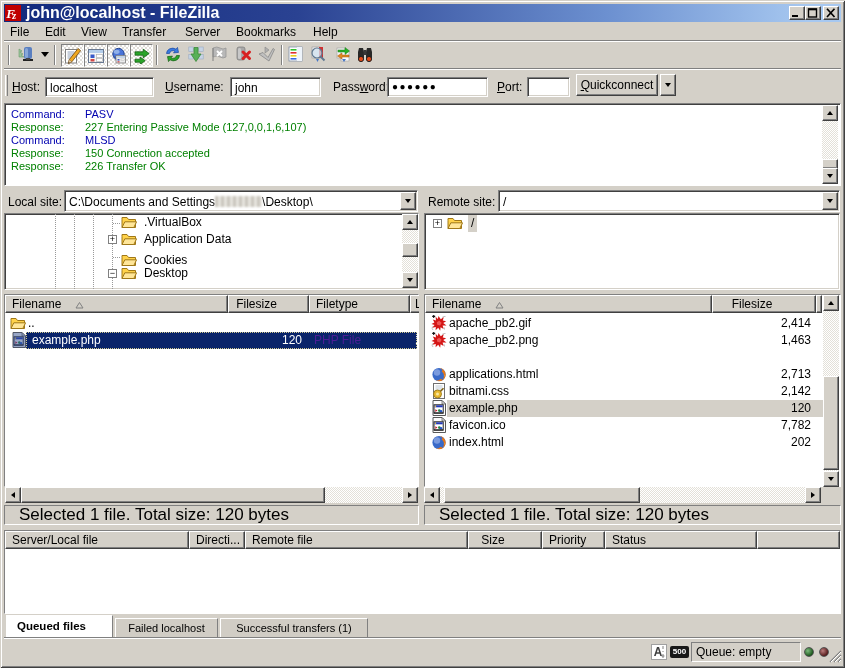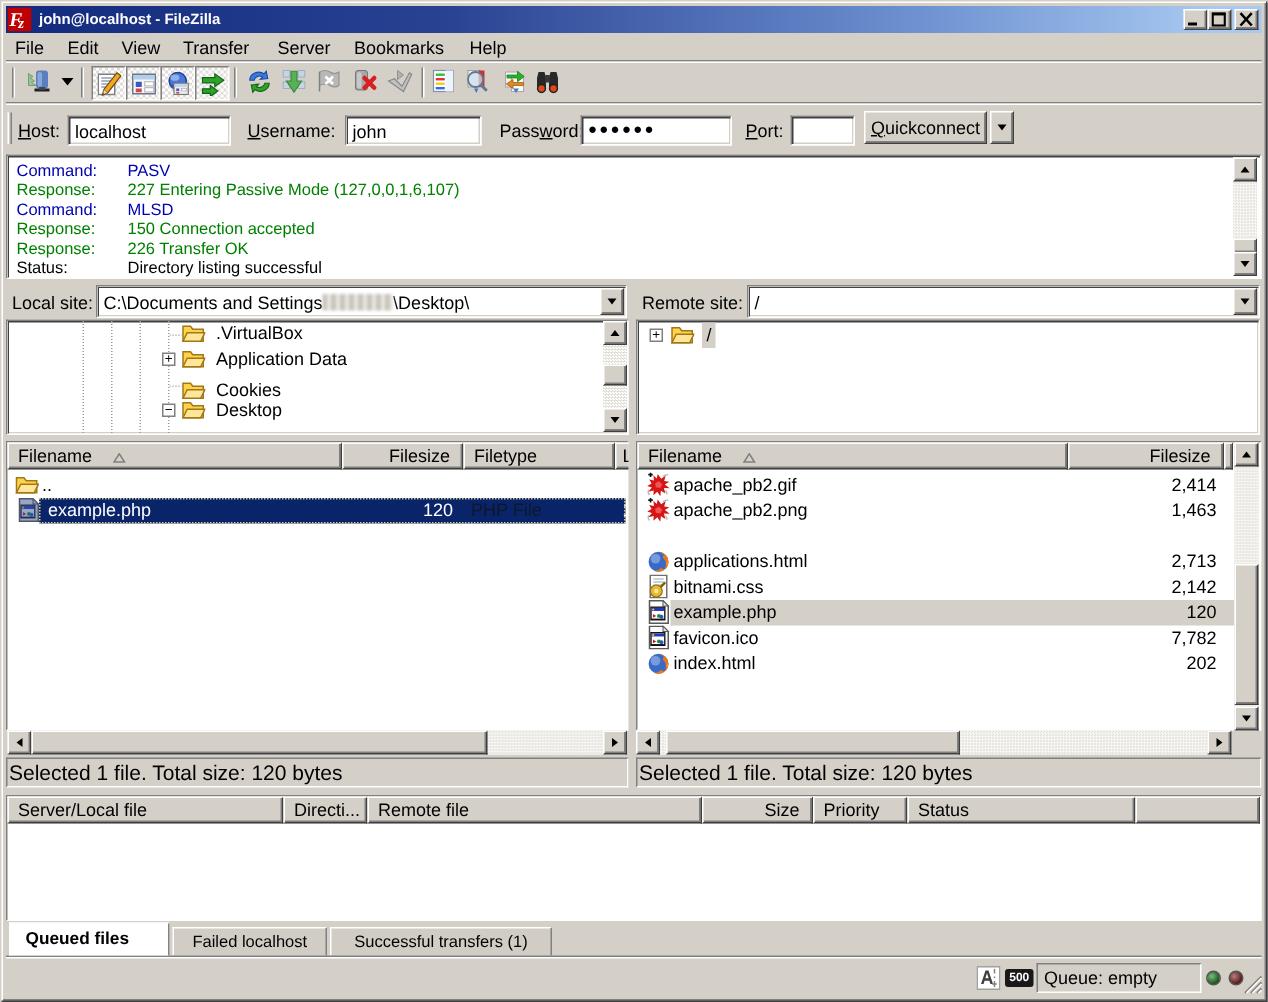--- a/index.html
+++ b/index.html
@@ -37,24 +37,24 @@
 .arr.up{border-bottom:4px solid #000;margin-top:-3px}
 .arr.down{border-top:4px solid #000;margin-bottom:-3px}
 .arr.left{border-right:4px solid #000;margin-left:-3px}
 .arr.right{border-left:4px solid #000;margin-right:-3px}
 
 .sitelabel{position:absolute;font-size:12px}
 .combo{position:absolute;background:#fff;border:1px solid;border-color:#808080 #fff #fff #808080;box-shadow:inset 1px 1px 0 #404040, inset -1px -1px 0 #d4d0c8;font-size:12px}
 .combobtn{position:absolute;right:1px;top:1px;width:16px;bottom:1px;background:#d4d0c8;border:1px solid;border-color:#fff #404040 #404040 #fff;box-shadow:inset -1px -1px 0 #808080;display:flex;align-items:center;justify-content:center}
 
 .hdr{position:absolute;background:#d4d0c8;border:1px solid;border-color:#fff #404040 #404040 #fff;box-shadow:inset -1px -1px 0 #808080;font-size:12px;line-height:16px;padding-left:6px;overflow:hidden;white-space:nowrap}
-.hdr.r{text-align:right;padding-right:8px;padding-left:0}
+.hdr.r{text-align:center;padding-right:24px;padding-left:0}
 .row{position:absolute;height:17px;font-size:12px;line-height:17px;white-space:nowrap}
 .fsz{position:absolute;text-align:right;font-size:12px;line-height:17px}
-.statusline{position:absolute;height:20px;font-size:14px;line-height:18px;padding-left:1px;border:1px solid;border-color:#808080 #fff #fff #808080;overflow:hidden}
+.statusline{position:absolute;height:20px;font-size:17px;line-height:18px;padding-left:14px;border:1px solid;border-color:#808080 #fff #fff #808080;overflow:hidden}
 
 .tab{position:absolute;font-size:11px;text-align:center;border:1px solid;border-color:#fff #808080 #d4d0c8 #fff;border-bottom:none;background:#d1cdc5}
 svg{display:block}
 </style></head>
 <body>
 <svg width="0" height="0" style="position:absolute">
 <defs>
 <symbol id="sym-apache" viewBox="0 0 16 16">
  <path d="M7.5 1 L9.8 4.2 L12.8 2 L11.8 5.6 L15.2 6.2 L12.2 8 L15.5 10.5 L11.6 10.4 L12.6 14 L9.6 12.2 L9.2 15.8 L7.2 12.8 L4.6 15.2 L4.8 12 L1.2 12.8 L3.6 10 L0.5 9 L3.4 7.4 L1.8 4.6 L5 5.4 L4.6 1.8 L6.8 4 Z" fill="#d41616"></path>
  <path d="M5.8 7.2 L8.2 5.8 L10.6 7.8 L9.2 10.4 L6.2 9.8 Z" fill="#ee5555"></path>
@@ -92,21 +92,21 @@
 </symbol>
 </defs>
   </svg>
 <div id="win">
 <div id="title" class="abs">
   <svg class="abs" style="left:1px;top:1px" width="16" height="16">
         <rect x="0" y="0" width="16" height="16" fill="#c00000"></rect>
         <text x="1.2" y="12.5" font-family="Liberation Serif" font-size="13" font-weight="bold" font-style="italic" fill="#fff">F</text>
         <text x="7.2" y="13.5" font-family="Liberation Serif" font-size="10" font-weight="bold" font-style="italic" fill="#fff">z</text>
       </svg>
-  <span class="txt" style="margin-left:22px;font-size:10px">john@localhost - FileZilla</span>
+  <span class="txt" style="margin-left:22px;font-size:16px">john@localhost - FileZilla</span>
 </div>
 <div class="winbtn" style="left:789px;width:16px">
       <svg width="12" height="10">
         <rect x="1" y="7" width="6" height="2" fill="#000"></rect>
       </svg>
     </div>
 <div class="winbtn" style="left:805px;width:16px">
       <svg width="12" height="10">
         <rect x="1.5" y="1" width="8" height="8" fill="none" stroke="#000" stroke-width="1.4"></rect>
         <rect x="1" y="0.5" width="9" height="1.8" fill="#000"></rect>
@@ -263,21 +263,20 @@
         <div class="arr down" style="border-top-color:#000"></div>
       </div>
 </div>
 
 <div id="log" class="abs">
  <div class="logline lc" style="top:4px"><span style="display:inline-block;width:74px">Command:</span>PASV</div>
  <div class="logline lr" style="top:17px"><span style="display:inline-block;width:74px">Response:</span>227 Entering Passive Mode (127,0,0,1,6,107)</div>
  <div class="logline lc" style="top:30px"><span style="display:inline-block;width:74px">Command:</span>MLSD</div>
  <div class="logline lr" style="top:43px"><span style="display:inline-block;width:74px">Response:</span>150 Connection accepted</div>
  <div class="logline lr" style="top:56px"><span style="display:inline-block;width:74px">Response:</span>226 Transfer OK</div>
- <div class="logline ls" style="top:69px"><span style="display:inline-block;width:74px">Status:</span>Directory listing successful</div>
  <div class="abs sb-track" style="right:2px;top:1px;width:16px;height:79px">
    <div class="sb-btn" style="left:0;top:0">
           <div class="arr up"></div>
         </div>
    <div class="sb-thumb" style="left:0;top:54px;width:16px;height:10px"></div>
    <div class="sb-btn" style="left:0;bottom:0">
           <div class="arr down"></div>
         </div>
  </div>
 </div>
@@ -388,21 +387,21 @@
  <div class="row" style="left:2px;top:38px;width:411px;color:#fff">
         <span class="abs" style="left:20px;top:0;width:391px;height:17px;background:#0a246a;border:1px dotted #d0c890;box-sizing:border-box"></span>
         <span class="abs" style="left:5px;top:0px">
           <svg width="16" height="16">
             <use href="#sym-page"></use>
             <path d="M2 0.5 h9 l3.5 3.5 v11.5 H2 z" fill="#33508f" opacity="0.5"></path>
           </svg>
         </span>
         <span class="abs" style="left:26px">example.php</span>
    <span class="fsz" style="left:180px;width:116px;color:#fff">120</span>
-   <span class="abs" style="left:308px;color:#0f172a">PHP File</span>
+   <span class="abs" style="left:308px;color:#4c1d95">PHP File</span>
    <span class="abs" style="left:409px;color:#fff">1</span>
  </div>
 
  <div class="abs sb-track" style="left:1px;top:193px;width:413px;height:16px">
   <div class="sb-btn" style="left:0;top:0">
           <div class="arr left"></div>
         </div>
   <div class="sb-thumb" style="left:16px;top:0;width:304px;height:16px"></div>
   <div class="sb-btn" style="right:0;top:0">
           <div class="arr right"></div>

